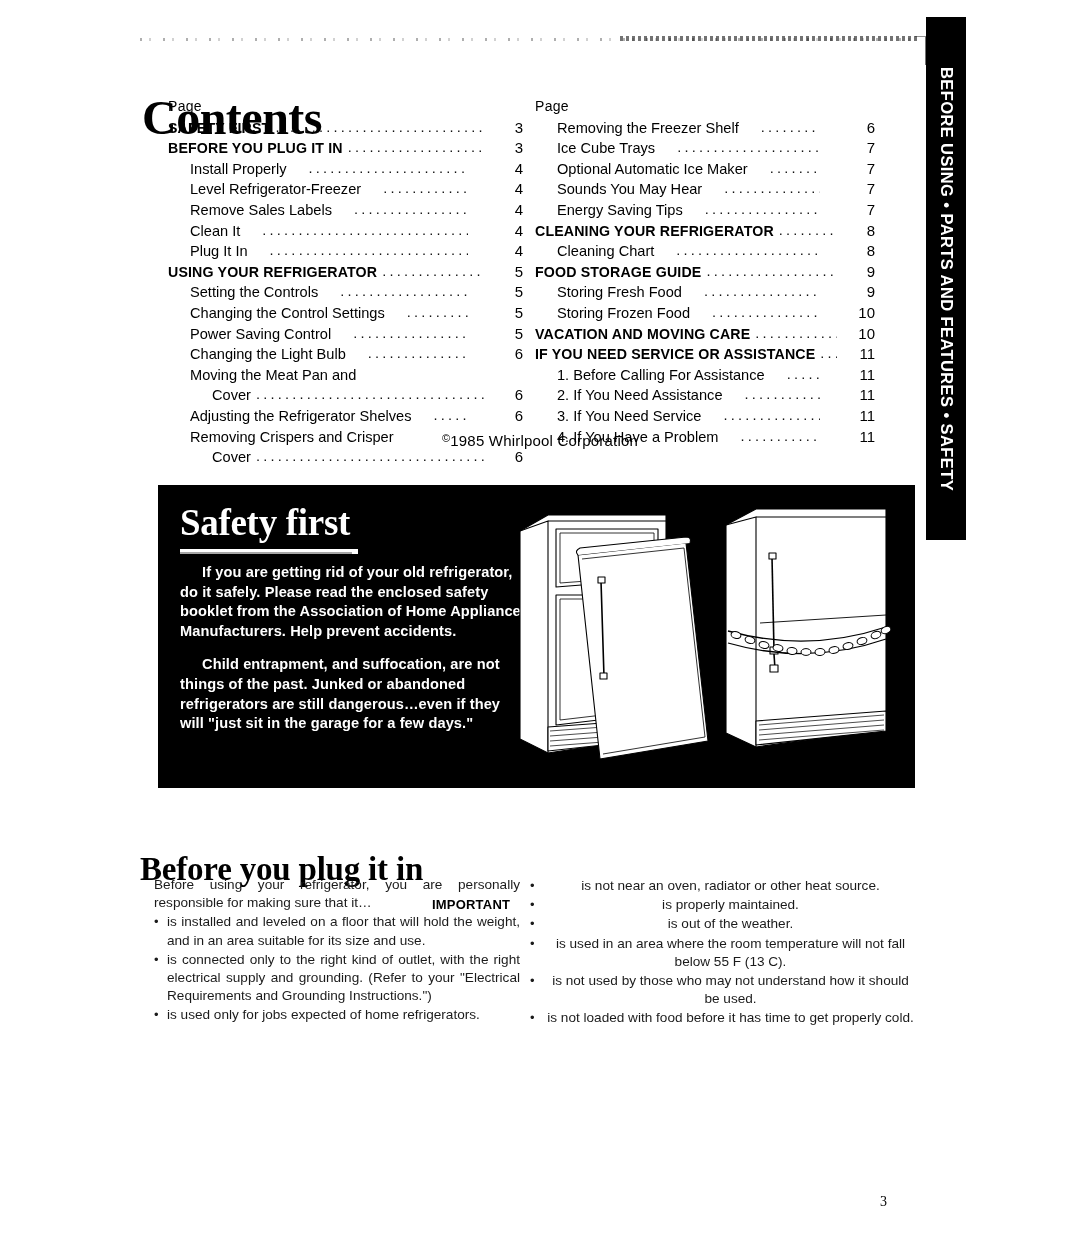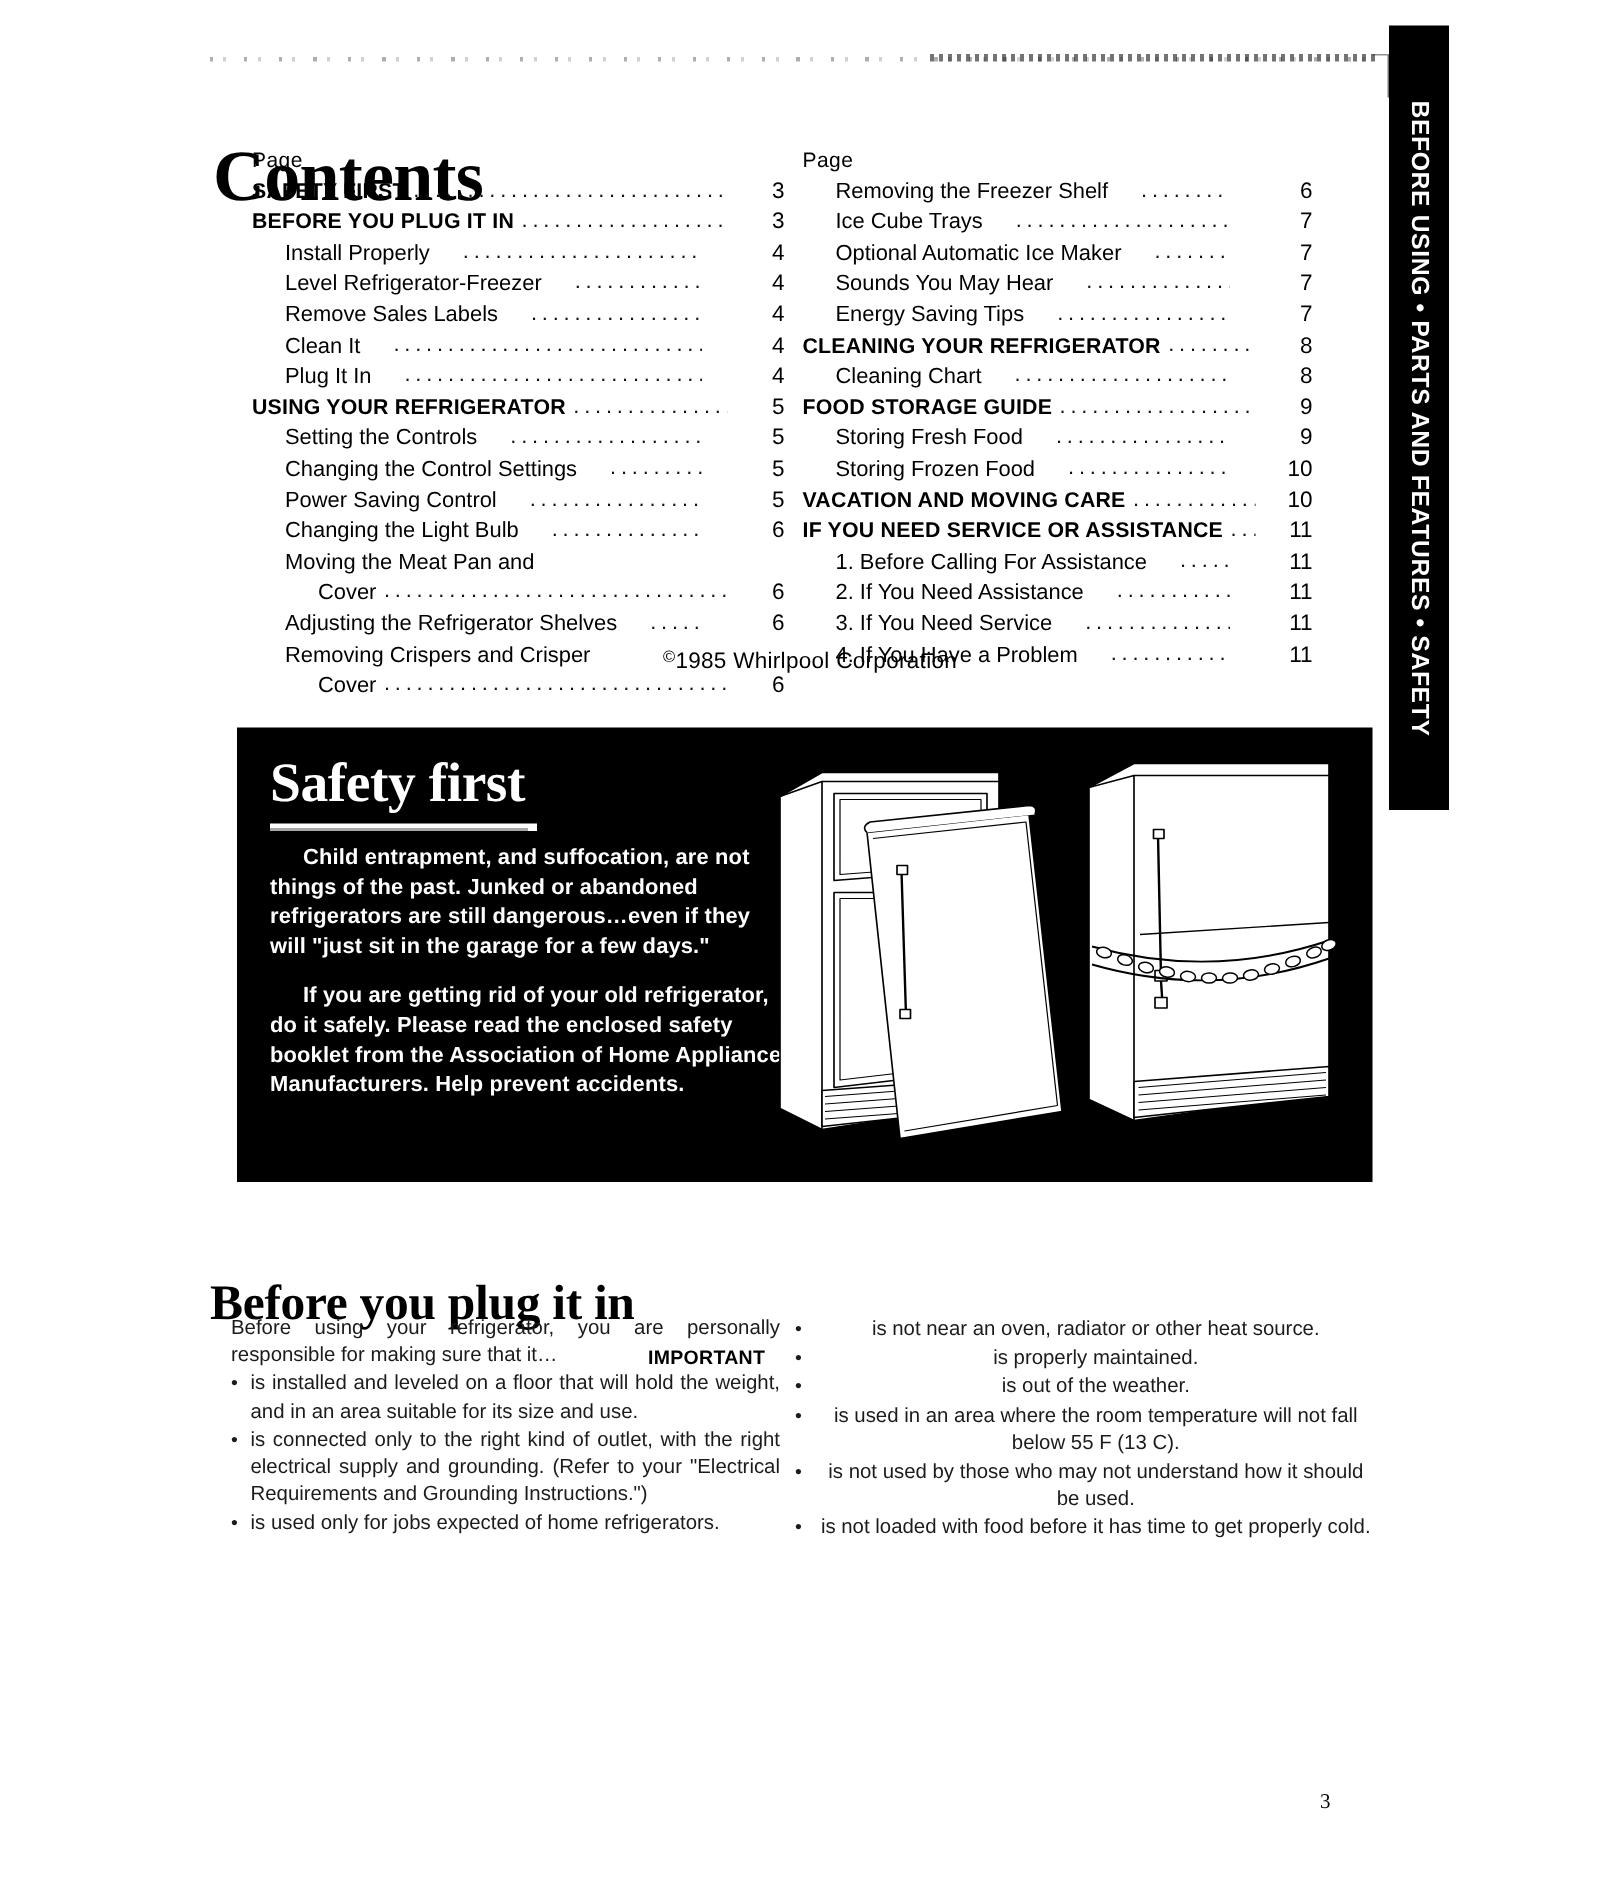--- a/index.html
+++ b/index.html
@@ -326,22 +326,22 @@
 
   <div class="copyright">
     <span class="cm">©</span><span>1985 Whirlpool Corporation</span>
   </div>
 
   <div class="safety-box">
     <div class="safety-title">Safety first</div>
     <div class="safety-underline"></div>
 
     <div class="safety-text">
+      <p>If you are getting rid of your old refrigerator, do it safely. Please read the enclosed safety booklet from the Association of Home Appliance Manufacturers. Help prevent accidents.</p>
       <p>Child entrapment, and suffocation, are not things of the past. Junked or abandoned refrigerators are still dangerous…even if they will "just sit in the garage for a few days."</p>
-      <p>If you are getting rid of your old refrigerator, do it safely. Please read the enclosed safety booklet from the Association of Home Appliance Manufacturers. Help prevent accidents.</p>
     </div>
 
     <svg class="fridge-art" viewBox="0 0 400 292">
       <g fill="#fff" stroke="#000" stroke-width="1.1" stroke-linejoin="round">
 
         <path d="M12 40 L40 24 L158 24 L158 244 L40 262 L12 248 Z"></path>
         <path d="M12 40 L40 30 L40 262" fill="none"></path>
         <path d="M40 30 L158 30" fill="none"></path>
 
         <path d="M48 38 L150 38 L150 88 L48 96 Z" fill="#fff"></path>

